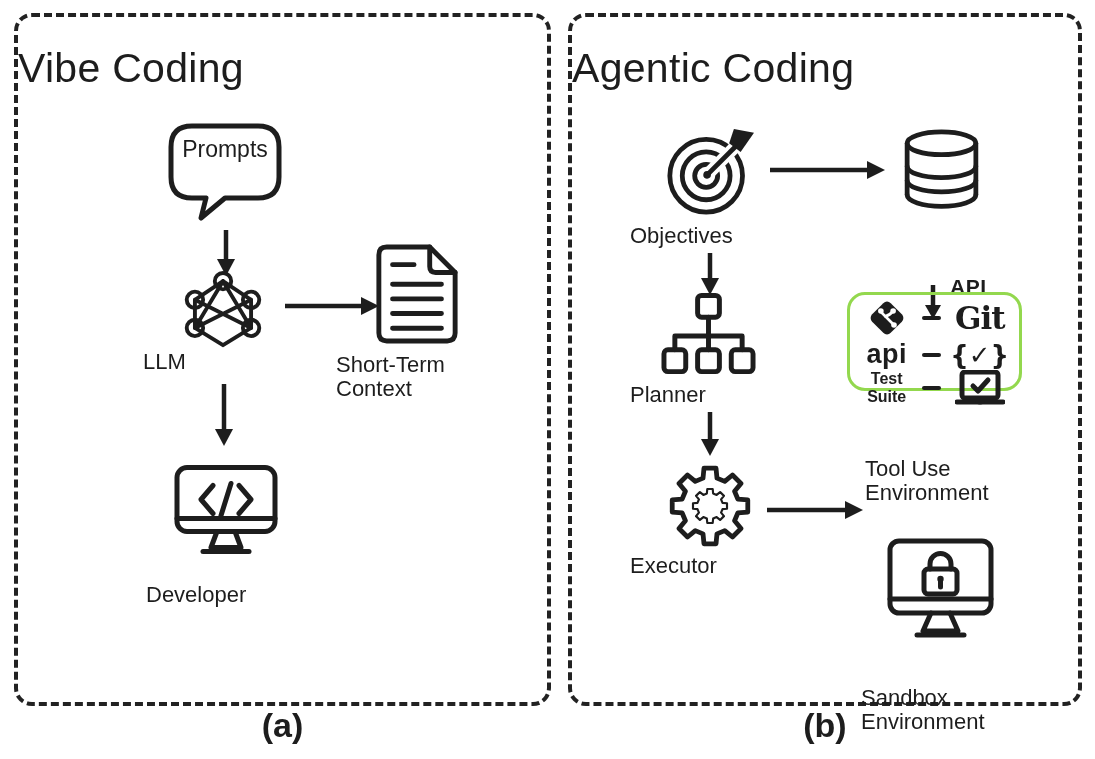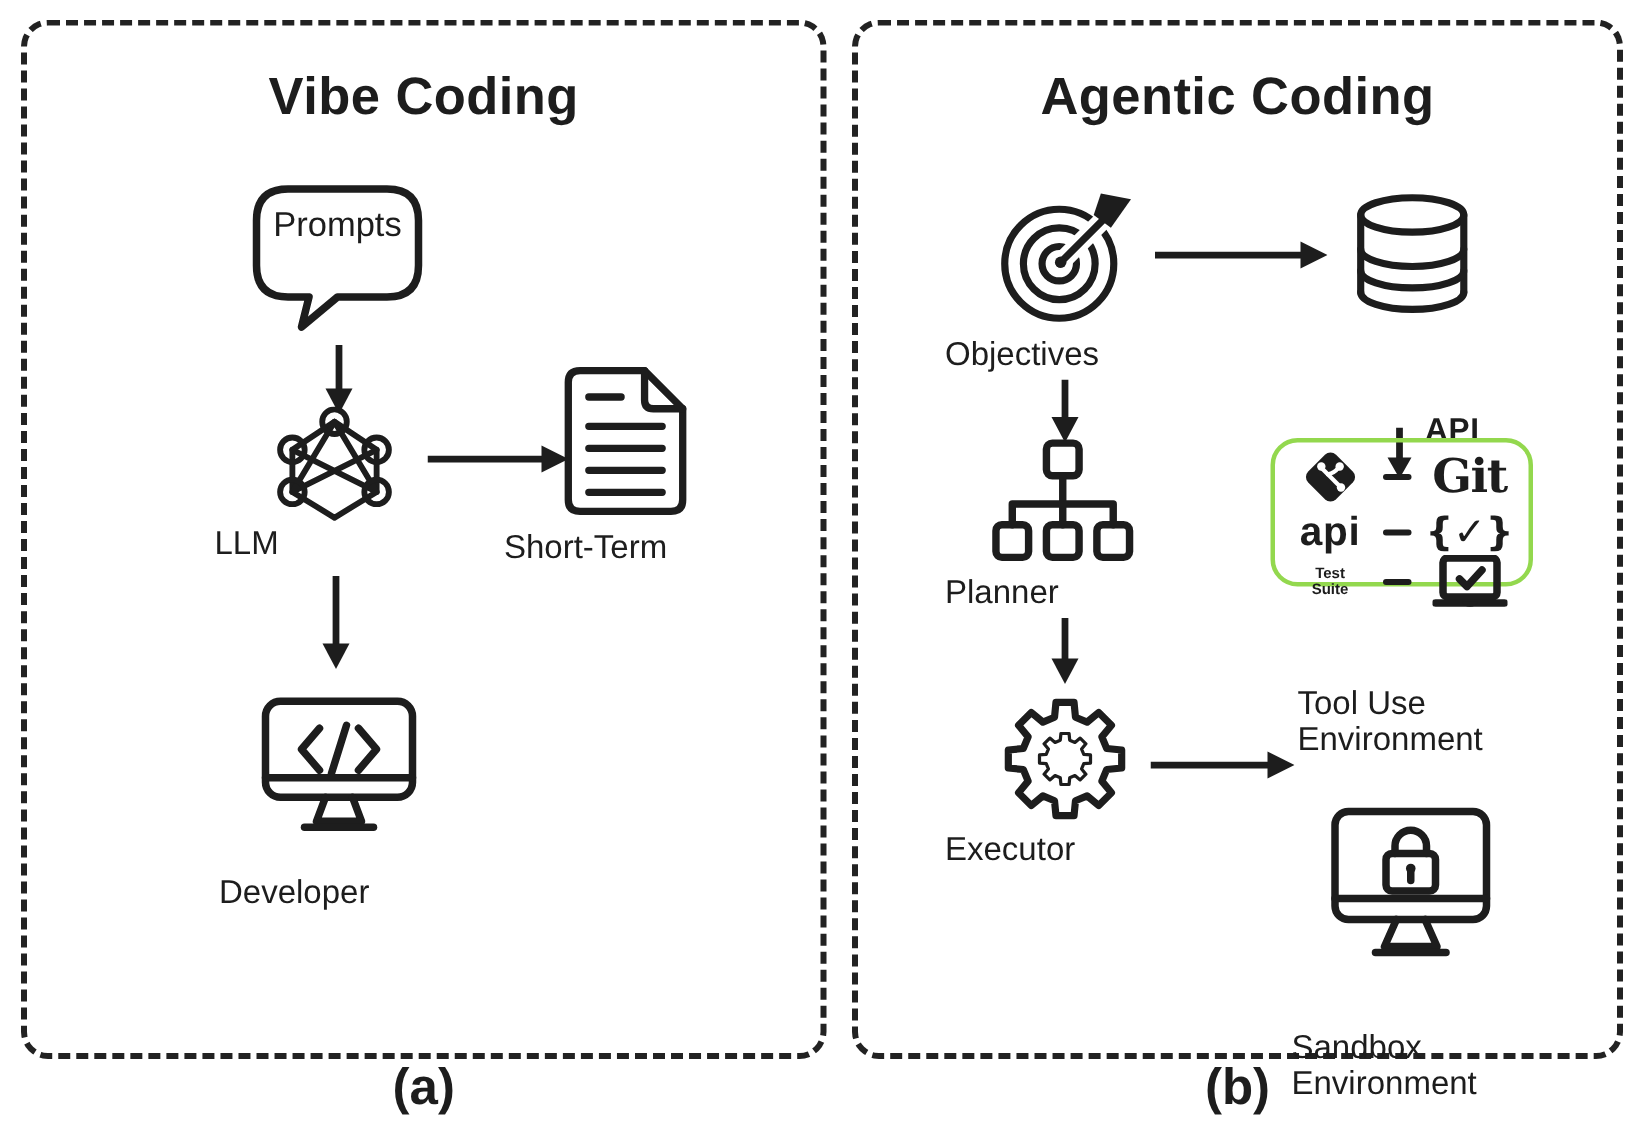--- a/index.html
+++ b/index.html
@@ -8,41 +8,41 @@
     --background:#ffffff;
   }
   *{margin:0;padding:0;box-sizing:border-box;}
   html,body{background:var(--background);}
   body{font-family:"Liberation Sans","DejaVu Sans",sans-serif;color:var(--ink);}
   .stage{position:relative;width:1095px;height:759px;background:var(--background);overflow:hidden;color:var(--ink);}
   .panel{position:absolute;top:13px;height:693px;border:4px dashed #222;border-radius:18px;background:var(--background);}
   .panel-a{left:14px;width:537px;}
   .panel-b{left:568px;width:514px;}
   .abs{position:absolute;}
-  .panel-title{position:absolute;top:28px;left:0;width:100%;text-align:center;font-size:35px;font-weight:700;letter-spacing:.3px;}
+  .panel-title{position:absolute;top:28px;left:0;width:100%;text-align:left;font-size:41px;font-weight:400;letter-spacing:.3px;}
   .node-label{position:absolute;text-align:left;font-size:22px;line-height:1.08;font-weight:400;}
   .caption{position:absolute;top:706px;text-align:center;font-size:34px;font-weight:700;}
   .caption-a{left:14px;width:537px;}
   .caption-b{left:568px;width:514px;}
   svg{display:block;}
   .stroke{stroke:currentColor;fill:none;stroke-width:5;stroke-linecap:round;stroke-linejoin:round;}
   .fill{fill:currentColor;stroke:none;}
   .arrow line{stroke:currentColor;stroke-width:4.5;}
   .arrow polygon{fill:currentColor;}
   .bubble-text{position:absolute;left:0;top:14px;width:100%;text-align:center;font-size:23px;}
   
   .toolbox{position:absolute;left:275px;top:275px;width:175px;height:99px;border:3px solid var(--accent_green);border-radius:18px;display:flex;flex-direction:column;justify-content:space-evenly;padding:2px 8px;}
   .tool-row{display:flex;align-items:center;justify-content:center;gap:7px;height:44px;}
   .tool-left{width:66px;display:flex;align-items:center;justify-content:center;text-align:center;}
   .tool-right{width:72px;display:flex;align-items:center;justify-content:center;text-align:center;}
   .tool-dash{width:19px;height:4px;background:var(--ink);border-radius:2px;flex:0 0 auto;}
   .git-word{font-family:"DejaVu Serif","Liberation Serif",serif;font-weight:700;font-size:31px;letter-spacing:-1px;}
   .api-word{font-weight:700;font-size:27px;letter-spacing:.5px;}
   .api-check{font-weight:700;font-size:26px;font-family:"DejaVu Sans",sans-serif;}
-  .test-word{font-weight:700;font-size:10px;line-height:1.1;}
+  .test-word{font-weight:700;font-size:16px;line-height:1.1;}
   .api-tag{position:absolute;font-size:21px;font-weight:700;letter-spacing:.5px;}
 </style>
 </head>
 <body>
 
 <div class="stage">
 
   <div class="panel panel-a">
     <div class="panel-title">Vibe Coding</div>
 
@@ -78,20 +78,21 @@
         <polygon points="76,4 76,22 94,13"></polygon>
     </svg>
 
     <svg class="abs" style="left:355px;top:226px;" width="88" height="102" viewBox="0 0 90 104">
       <path class="stroke" d="M14,4 H58 L84,30 V92 Q84,100 76,100 H14 Q6,100 6,92 V12 Q6,4 14,4 Z"></path>
       <path class="stroke" d="M58,4 V24 Q58,30 64,30 H84"></path>
       <path class="stroke" d="M20,22 H42 M20,42 H70 M20,57 H70 M20,72 H70 M20,87 H70"></path>
     </svg>
     <div class="node-label" style="left:318px;top:336px;width:160px;">
       <div>Short-Term</div>
+      <div>Context</div>
     </div>
 
     <svg class="arrow abs" style="left:193px;top:367px;" width="26" height="62" viewBox="0 0 26 62">
       <line x1="13" y1="0" x2="13" y2="46"></line>
         <polygon points="4,45 22,45 13,62"></polygon>
     </svg>
 
     <svg class="abs" style="left:155px;top:438px;" width="106" height="113" viewBox="0 0 106 96">
       <rect class="stroke" x="4" y="4" width="98" height="64" rx="10"></rect>
       <line class="stroke" x1="4" y1="55" x2="102" y2="55"></line>

